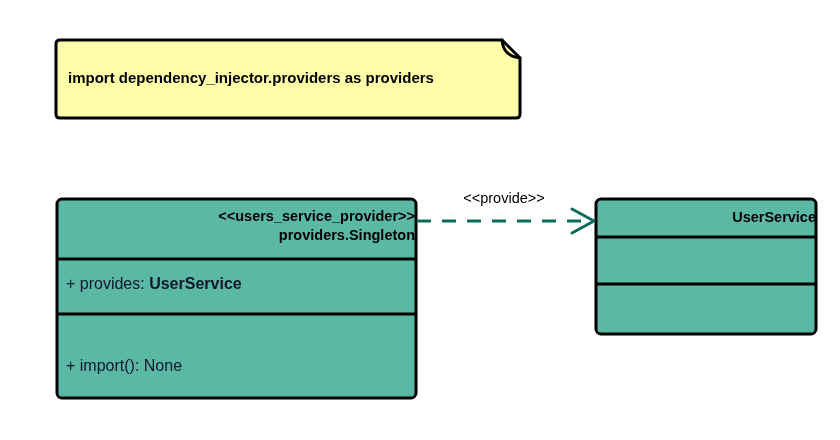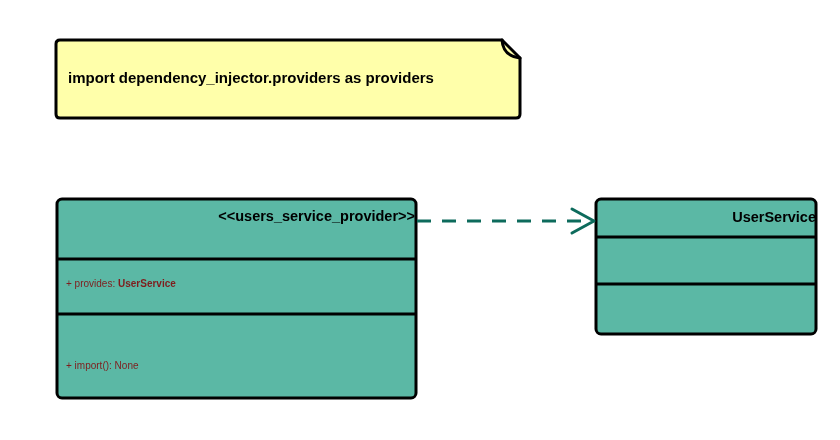--- a/index.html
+++ b/index.html
@@ -47,22 +47,22 @@
   .class-title {
     position: absolute;
     text-align: right;
     font-size: 14.5px;
     font-weight: bold;
     color: #000000;
     line-height: 19px;
   }
   .member-line {
     position: absolute;
-    font-size: 10px;
-    color: #7f1d1d;
+    font-size: 16px;
+    color: #0f172a;
     line-height: 20px;
     white-space: nowrap;
   }
   .member-line b {
     font-weight: bold;
   }
 
   
   #provider-title {
     left: 42px;
@@ -137,29 +137,31 @@
       <line x1="401" y1="221" x2="572" y2="221" stroke="#0d6b5c" stroke-width="3" stroke-dasharray="14 11"></line>
       <path d="M 556 209 L 578 221 L 556 233" fill="none" stroke="#0d6b5c" stroke-width="3" stroke-linecap="round" stroke-linejoin="round"></path>
     </g>
 
   </svg>
 
   <div class="note-text">import dependency_injector.providers as providers</div>
 
   <div class="class-title" id="provider-title">
     <div>&lt;&lt;users_service_provider&gt;&gt;</div>
+    <div>providers.Singleton</div>
   </div>
 
   <div class="member-line" id="provider-attr-1">
     <span>+ provides: </span><b>UserService</b>
   </div>
 
 
   <div class="member-line" id="provider-op-2">
     <span>+ import(): None</span><b></b>
   </div>
 
   <div class="class-title" id="service-title">
     <div>UserService</div>
   </div>
 
+  <div class="edge-label">&lt;&lt;provide&gt;&gt;</div>
 
 </div>
 
 </body></html>

